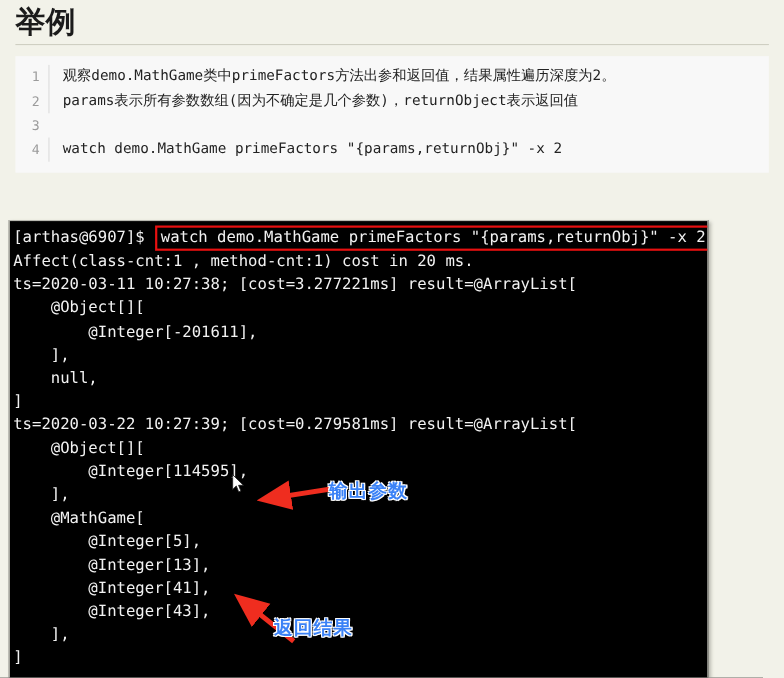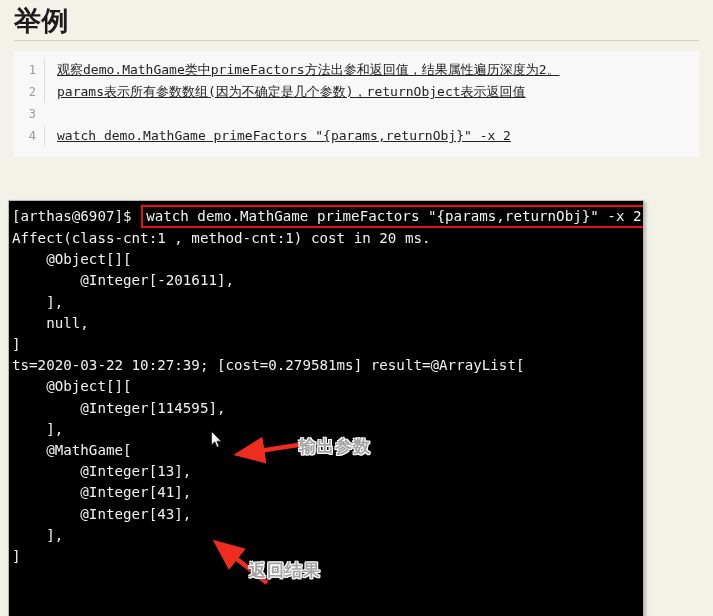--- a/index.html
+++ b/index.html
@@ -67,21 +67,20 @@
   }
   .code-text {
     flex: 1 1 auto;
     border-left: 1px solid #dcdcdc;
     padding-left: 12px;
     font-family: "DejaVu Sans Mono", monospace;
     font-size: 13px;
     line-height: 22px;
     color: #222222;
     white-space: pre;
-    text-decoration: underline;
   }
 
   
   .terminal-shell {
     position: absolute;
     left: 8px;
     top: 176px;
     width: 636px;
     height: 446px;
     background: #000000;
@@ -121,21 +120,21 @@
     line-height: 19px;
     box-sizing: border-box;
   }
 
   
   .anno-label {
     position: absolute;
     font-family: "DejaVu Sans", sans-serif;
     font-weight: bold;
     font-size: 17px;
-    color: #a3a3a3;
+    color: #3b82f6;
     letter-spacing: 1px;
     text-shadow:
       -1px -1px 0 #ffffff,
        1px -1px 0 #ffffff,
       -1px  1px 0 #ffffff,
        1px  1px 0 #ffffff,
        0px  1px 0 #ffffff,
        1px  0px 0 #ffffff;
     white-space: nowrap;
   }
@@ -180,30 +179,32 @@
       <span class="code-text">watch demo.MathGame primeFactors "{params,returnObj}" -x 2</span>
     </div>
   </div>
 
   <div class="terminal-shell">
     <div class="terminal-inner">
 
       <div class="term-line prompt-line"><span>[arthas@6907]$ </span><span class="cmd-highlight">watch demo.MathGame primeFactors "{params,returnObj}" -x 2</span></div>
 
       <div class="term-line">Affect(class-cnt:1 , method-cnt:1) cost in 20 ms.</div>
+      <div class="term-line">ts=2020-03-11 10:27:38; [cost=3.277221ms] result=@ArrayList[</div>
       <div class="term-line">    @Object[][</div>
       <div class="term-line">        @Integer[-201611],</div>
       <div class="term-line">    ],</div>
       <div class="term-line">    null,</div>
       <div class="term-line">]</div>
       <div class="term-line">ts=2020-03-22 10:27:39; [cost=0.279581ms] result=@ArrayList[</div>
       <div class="term-line">    @Object[][</div>
       <div class="term-line">        @Integer[114595],</div>
       <div class="term-line">    ],</div>
       <div class="term-line">    @MathGame[</div>
+      <div class="term-line">        @Integer[5],</div>
       <div class="term-line">        @Integer[13],</div>
       <div class="term-line">        @Integer[41],</div>
       <div class="term-line">        @Integer[43],</div>
       <div class="term-line">    ],</div>
       <div class="term-line">]</div>
 
       <svg class="anno-arrow" style="left:222px; top:232px;" width="86" height="34" viewBox="0 0 86 34">
         <defs>
           <marker id="ah1" markerWidth="7" markerHeight="7" refX="5.5" refY="3" orient="auto">
             <path d="M0,0 L7,3 L0,6 Z" fill="#ef2d1f"></path>

